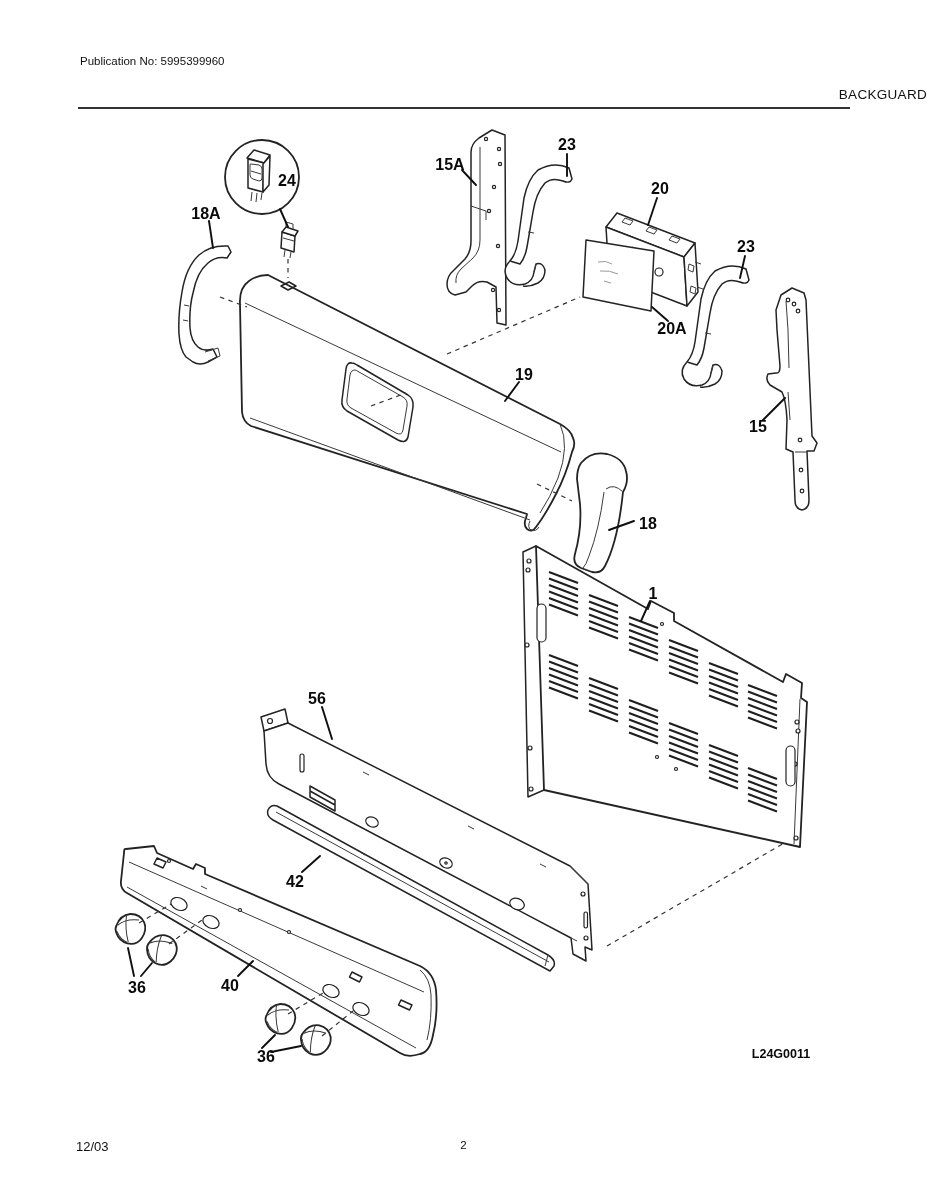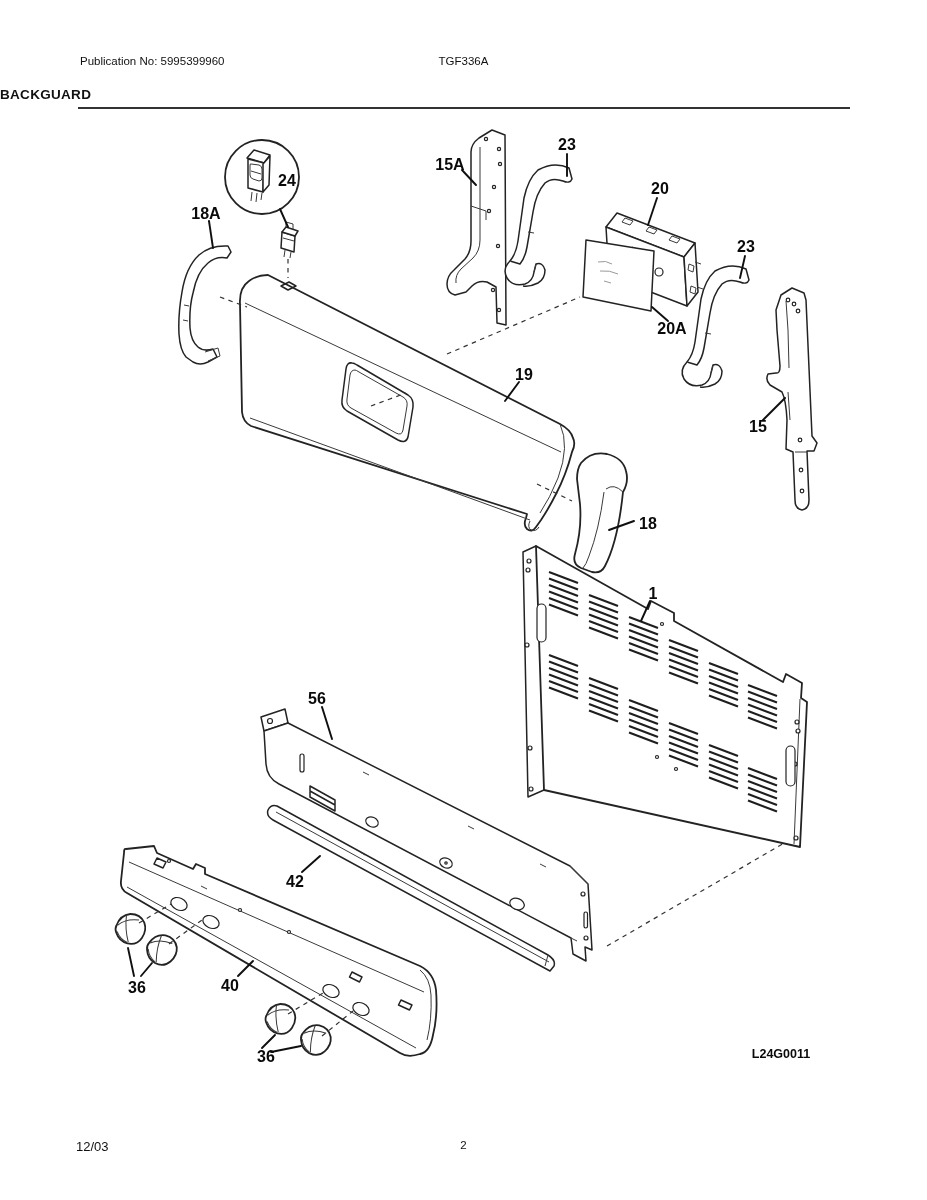--- a/index.html
+++ b/index.html
@@ -2,21 +2,21 @@
 <html><head>
 <meta charset="utf-8">
 <style>
   html,body { margin:0; padding:0; background:#ffffff; }
   .page {
     position:relative; width:927px; height:1200px; background:#fff;
     font-family:"Liberation Sans", sans-serif; color:#111; overflow:hidden;
   }
   .hdr-pub { position:absolute; left:80px; top:55px; font-size:11.5px; }
   .hdr-model { position:absolute; left:0; right:0; top:55px; text-align:center; font-size:11.5px; }
-  .hdr-title { position:absolute; left:0; right:0; top:87px; text-align:left; font-size:13.5px; font-weight:bold; letter-spacing:.3px; }
+  .hdr-title { position:absolute; left:0; right:0; top:87px; text-align:right; font-size:13.5px; font-weight:normal; letter-spacing:.3px; }
   .hdr-rule { position:absolute; left:78px; top:107px; width:772px; height:1.6px; background:#333; }
   .ftr-date { position:absolute; left:76px; top:1139px; font-size:13px; }
   .ftr-page { position:absolute; left:0; right:0; top:1139px; text-align:center; font-size:11.5px; }
   svg.diagram { position:absolute; left:0; top:0; }
   .s  { fill:none; stroke:#232323; stroke-width:1.5; stroke-linecap:round; stroke-linejoin:round; }
   .sw { fill:#ffffff; stroke:#232323; stroke-width:1.5; stroke-linejoin:round; }
   .sw2{ fill:#ffffff; stroke:#232323; stroke-width:1.8; stroke-linejoin:round; }
   .thin { fill:none; stroke:#3a3a3a; stroke-width:1; }
   .etch { fill:none; stroke:#9a9a9a; stroke-width:1; }
   .dash { fill:none; stroke:#333; stroke-width:1.2; stroke-dasharray:4.5 4.5; }
@@ -25,21 +25,20 @@
   .hole { fill:#fff; stroke:#232323; stroke-width:1.2; }
   text.plbl { font:bold 16px "Liberation Sans", sans-serif; fill:#0a0a0a; }
   text.code { font:bold 12.5px "Liberation Sans", sans-serif; fill:#0a0a0a; }
 </style>
 </head>
 <body>
 
 <div class="page">
 
   <div class="hdr-pub">Publication No: 5995399960</div>
-  <div class="hdr-model">TGF336A</div>
   <div class="hdr-title">BACKGUARD</div>
   <div class="hdr-rule"></div>
 
   <svg class="diagram" width="927" height="1200" viewBox="0 0 927 1200">
 
     <defs>
 
       <g id="lv">
         <line class="lv" x1="0" y1="0" x2="29" y2="11"></line>
         <line class="lv" x1="0" y1="6.5" x2="29" y2="17.5"></line>

